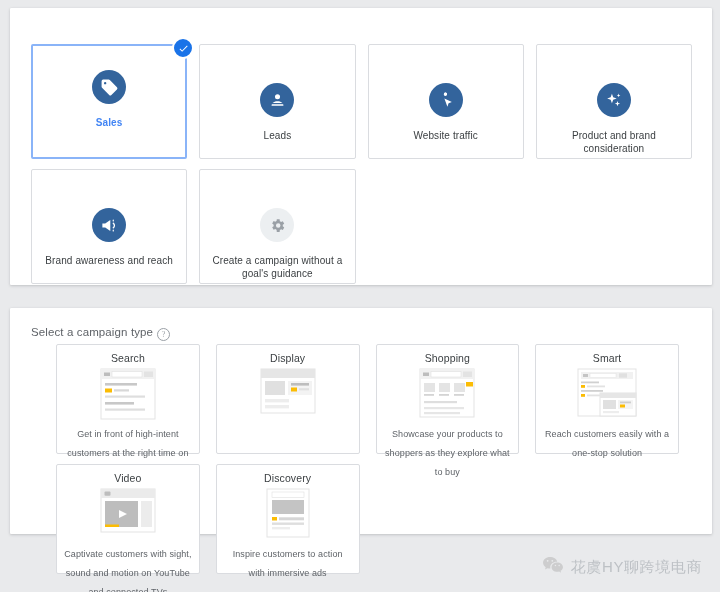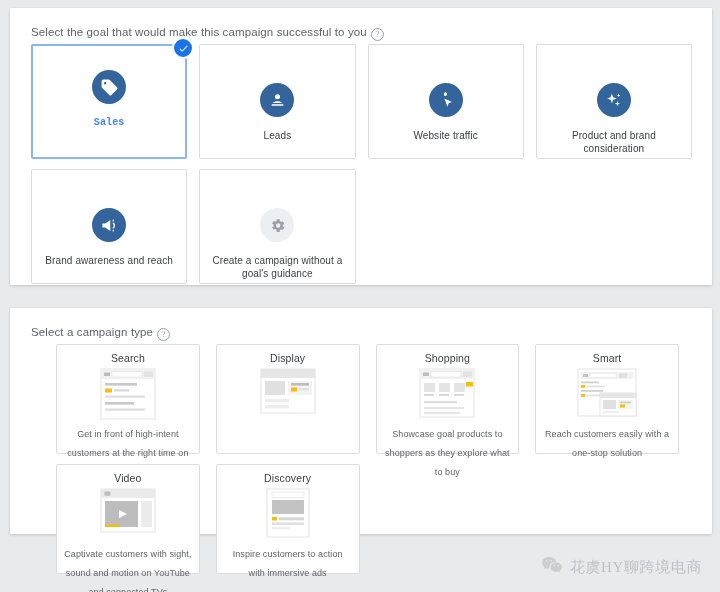--- a/index.html
+++ b/index.html
@@ -79,21 +79,20 @@
     flex-direction: column;
     align-items: center;
     justify-content: flex-start;
     padding-top: 38px;
     box-sizing: border-box;
     cursor: pointer;
   }
   .goal-card.selected {
     border: 2px solid #8ab4f8;
     padding-top: 24px;
-    font-family: Liberation Mono, monospace;
   }
   .goal-icon {
     width: 34px;
     height: 34px;
     border-radius: 50%;
     background: #33649c;
     display: flex;
     align-items: center;
     justify-content: center;
     margin-bottom: 12px;
@@ -182,32 +181,29 @@
     display: flex;
     align-items: center;
     gap: 7px;
     opacity: .55;
     pointer-events: none;
   }
   .watermark-text {
     font-size: 15px;
     color: #9aa0a6;
     letter-spacing: .04em;
-    font-family: Liberation Serif, serif;
+    font-family: Liberation Sans, sans-serif;
   }
 </style>
 </head>
 <body>
 
 <div class="page">
 
   <div class="panel panel-goals">
-    <div class="section-label">
-      <span>Select the goal that would make this campaign successful to you</span><span class="help-icon">?</span>
-    </div>
     <div class="goal-grid">
 
       <div class="goal-card selected">
         <div class="check-badge">
           <svg width="11" height="11" viewBox="0 0 24 24">
               <path d="M9 16.2 4.8 12l-1.4 1.4L9 19 21 7l-1.4-1.4z" fill="#fff"></path>
             </svg>
         </div>
         <div class="goal-icon">
           <svg width="19" height="19" viewBox="0 0 24 24">
@@ -345,21 +341,21 @@
             <rect x="42" y="15" width="11" height="9" fill="#e4e4e4"></rect>
             <rect x="54" y="14" width="7" height="4.5" fill="#fbbc04"></rect>
             <rect x="12" y="26" width="10" height="1.8" fill="#d4d4d4"></rect>
             <rect x="27" y="26" width="10" height="1.8" fill="#d4d4d4"></rect>
             <rect x="42" y="26" width="10" height="1.8" fill="#d4d4d4"></rect>
             <rect x="12" y="33" width="33" height="2.2" fill="#dedede"></rect>
             <rect x="12" y="39" width="40" height="2.2" fill="#e6e6e6"></rect>
             <rect x="12" y="44" width="36" height="2.2" fill="#e6e6e6"></rect>
           </svg>
         </div>
-        <div class="type-desc">Showcase goal products to shoppers as they explore what to buy</div>
+        <div class="type-desc">Showcase your products to shoppers as they explore what to buy</div>
       </div>
 
       <div class="type-card">
         <div class="type-title">Smart</div>
         <div class="thumb">
           <svg width="70" height="52" viewBox="0 0 70 52">
             <rect x="6" y="1" width="58" height="47" fill="#fff" stroke="#e3e3e3"></rect>
             <rect x="9" y="4" width="52" height="7" fill="#f1f1f1"></rect>
             <rect x="11" y="6" width="5" height="3" fill="#c4c4c4"></rect>
             <rect x="18" y="5.3" width="26" height="4.4" fill="#fff" stroke="#e0e0e0" stroke-width=".5"></rect>

